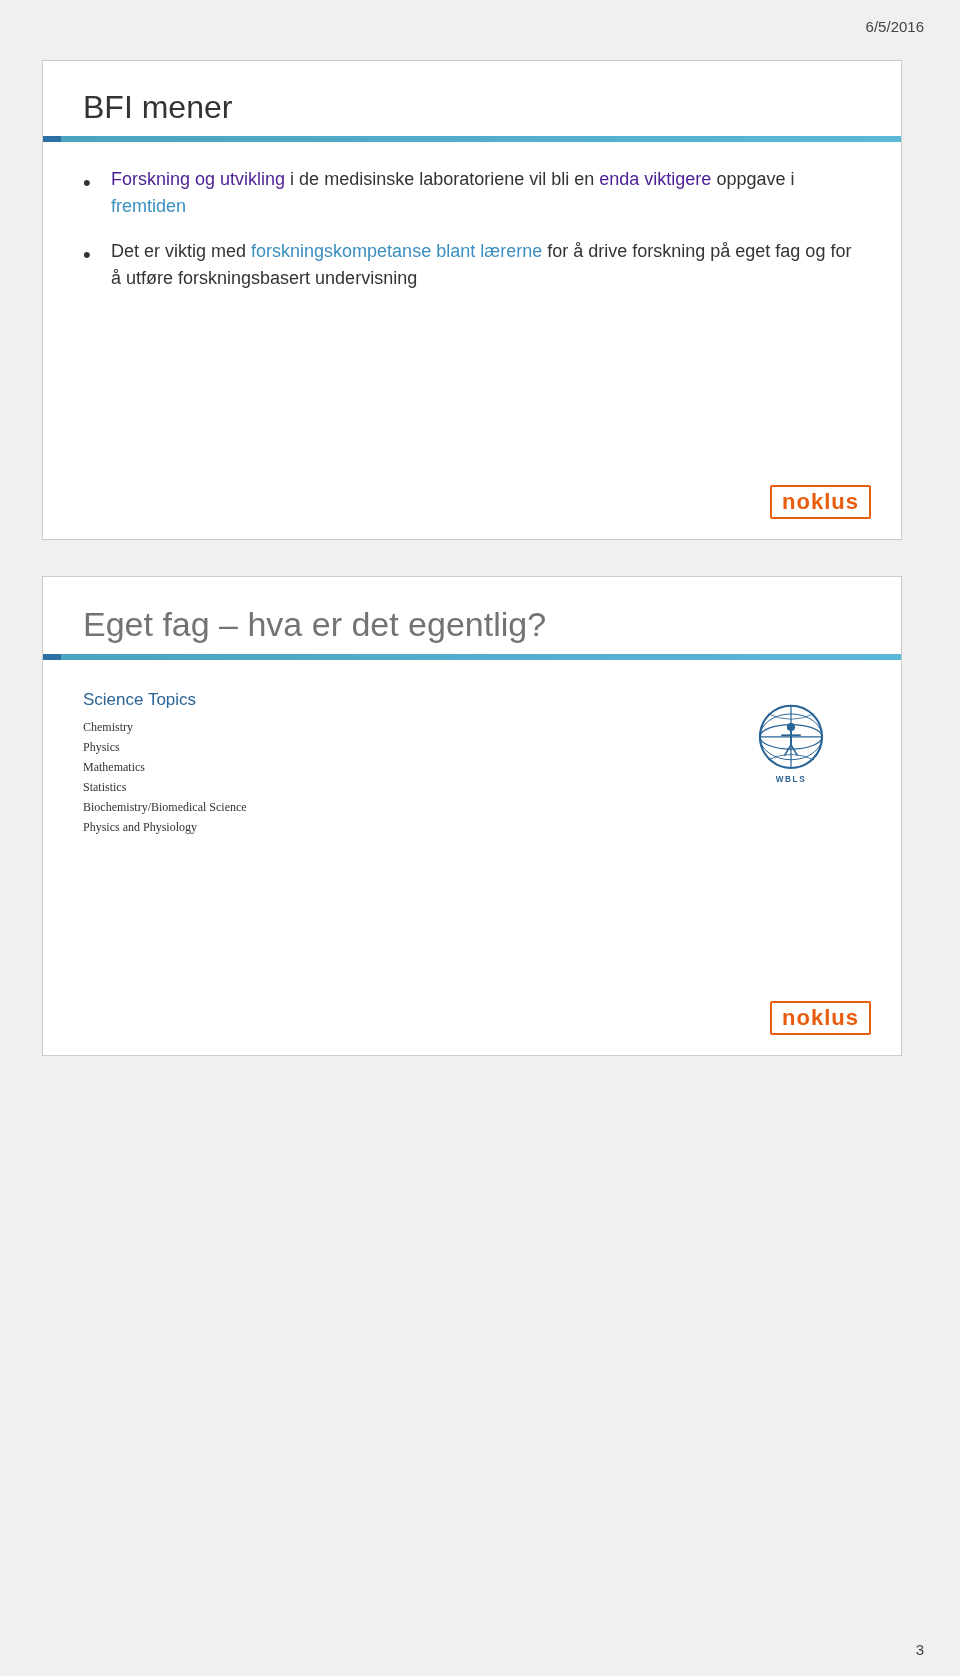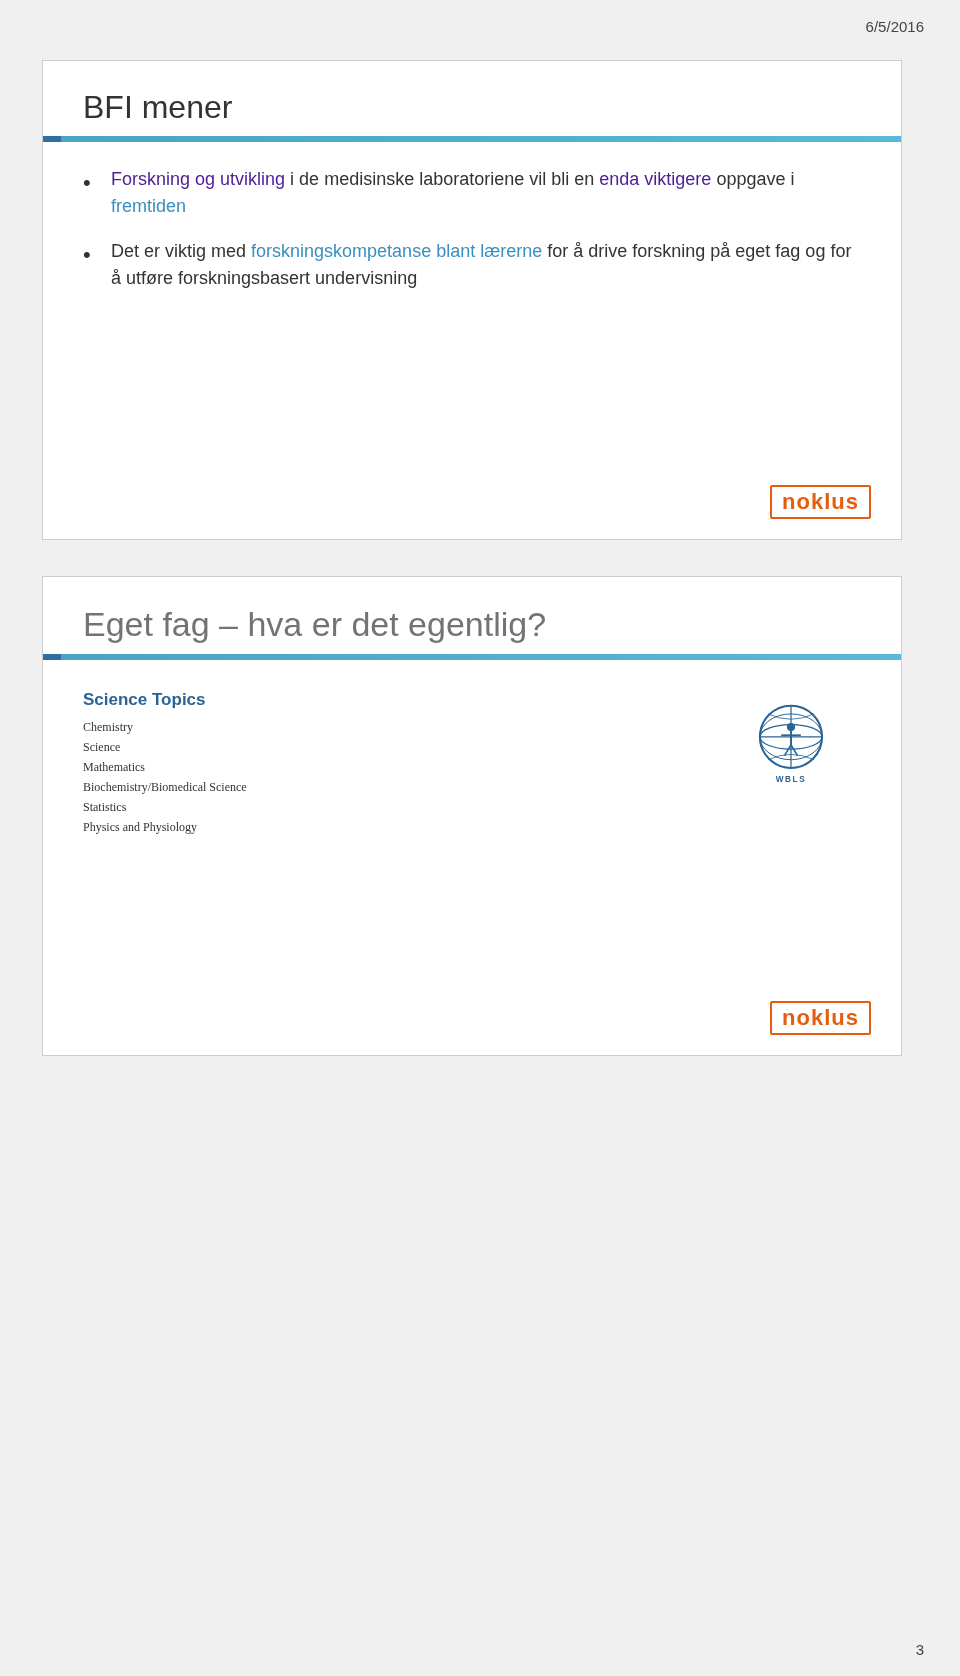--- a/index.html
+++ b/index.html
@@ -152,21 +152,21 @@
       display: flex;
       gap: 40px;
     }
 
     .science-topics-col {
       flex: 1;
     }
 
     .science-topics-heading {
       font-size: 17px;
-      font-weight: 700;
+      font-weight: 400;
       color: #2a6496;
       margin-bottom: 10px;
     }
 
     .science-topics-list {
       list-style: none;
       padding: 0;
       margin: 0;
     }
 
@@ -227,24 +227,24 @@
   <div class="slide">
     <div class="slide-title-area">
       <h1 class="slide2-title">Eget fag – hva er det egentlig?</h1>
     </div>
     <div class="slide-accent-bar"></div>
     <div class="slide2-body">
       <div class="science-topics-col">
         <div class="science-topics-heading">Science Topics</div>
         <ul class="science-topics-list">
           <li>Chemistry</li>
-          <li>Science</li>
+          <li>Physics</li>
           <li>Mathematics</li>
+          <li>Statistics</li>
           <li>Biochemistry/Biomedical Science</li>
-          <li>Statistics</li>
           <li>Physics and Physiology</li>
         </ul>
       </div>
       <div class="wbls-logo-area">
 
         <svg class="wbls-globe" viewBox="0 0 100 110" xmlns="http://www.w3.org/2000/svg">
 
           <circle cx="50" cy="45" r="38" fill="none" stroke="#2a6496" stroke-width="2.5"></circle>
 
           <ellipse cx="50" cy="45" rx="38" ry="15" fill="none" stroke="#2a6496" stroke-width="1.5"></ellipse>

